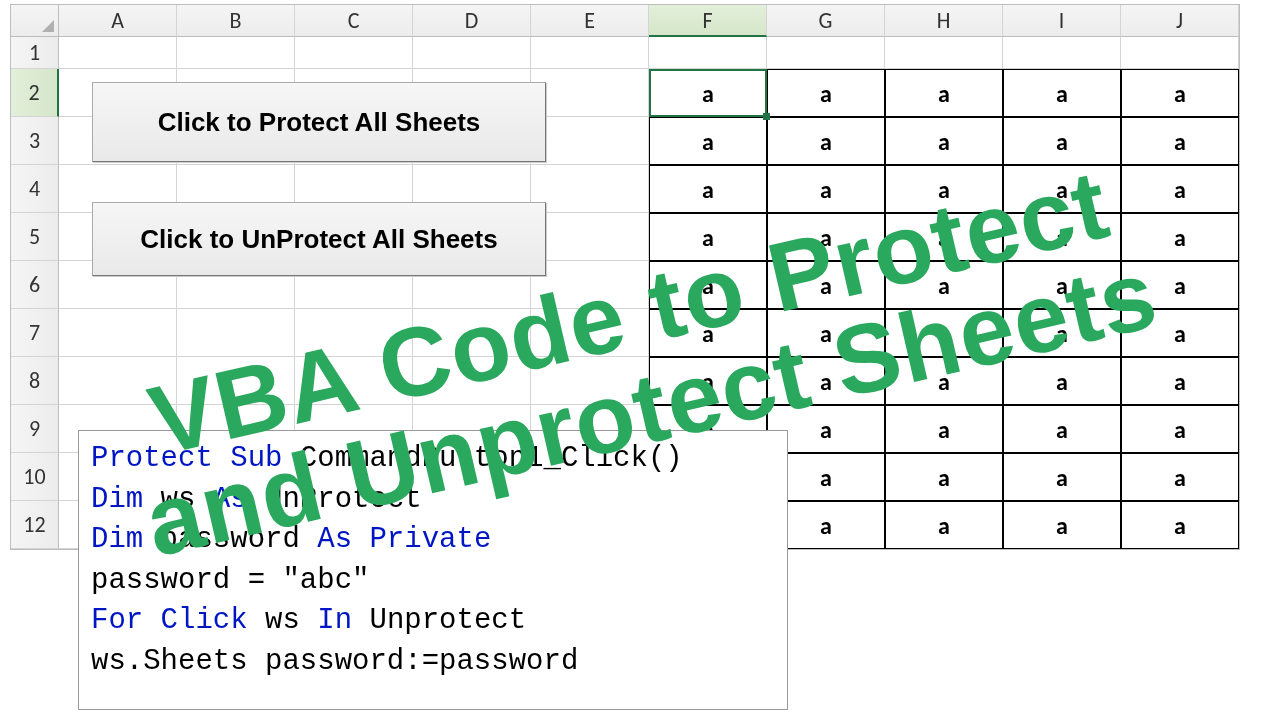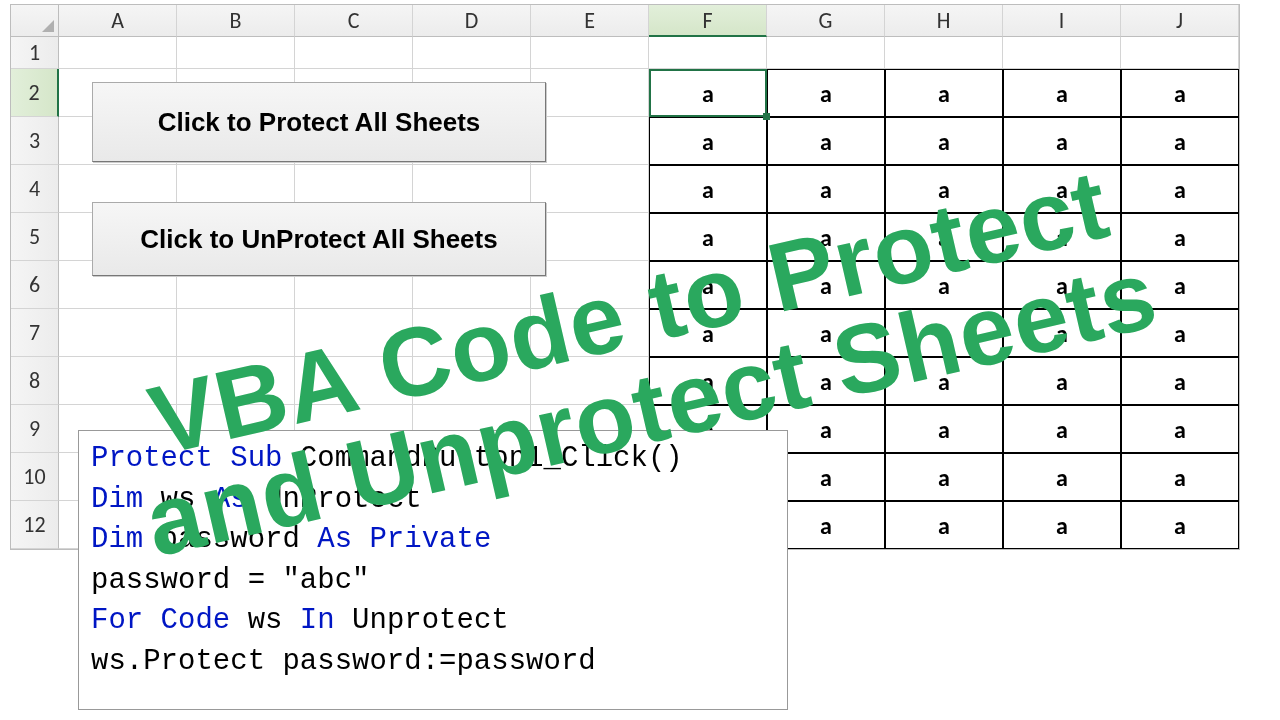--- a/index.html
+++ b/index.html
@@ -308,19 +308,19 @@
   <span>Click to Protect All Sheets</span>
 </div>
 <div id="btn2" class="formbtn">
   <span>Click to UnProtect All Sheets</span>
 </div>
 
 <div class="codebox"><span class="kw">Protect Sub</span><span> CommandButton1_Click()</span>
 <span class="kw">Dim</span><span> ws </span><span class="kw">As</span><span> UnProtect</span>
 <span class="kw">Dim</span><span> password </span><span class="kw">As Private</span>
 <span>password = "abc"</span>
-<span class="kw">For Code</span><span> ws </span><span class="kw">In</span><span> Unprotect</span>
-<span>ws.Protect password:=password</span></div>
+<span class="kw">For Click</span><span> ws </span><span class="kw">In</span><span> Unprotect</span>
+<span>ws.Sheets password:=password</span></div>
 
 <div class="overlay">
   <div>VBA Code to Protect</div>
   <div>and Unprotect Sheets</div>
 </div>
 
 </body></html>

